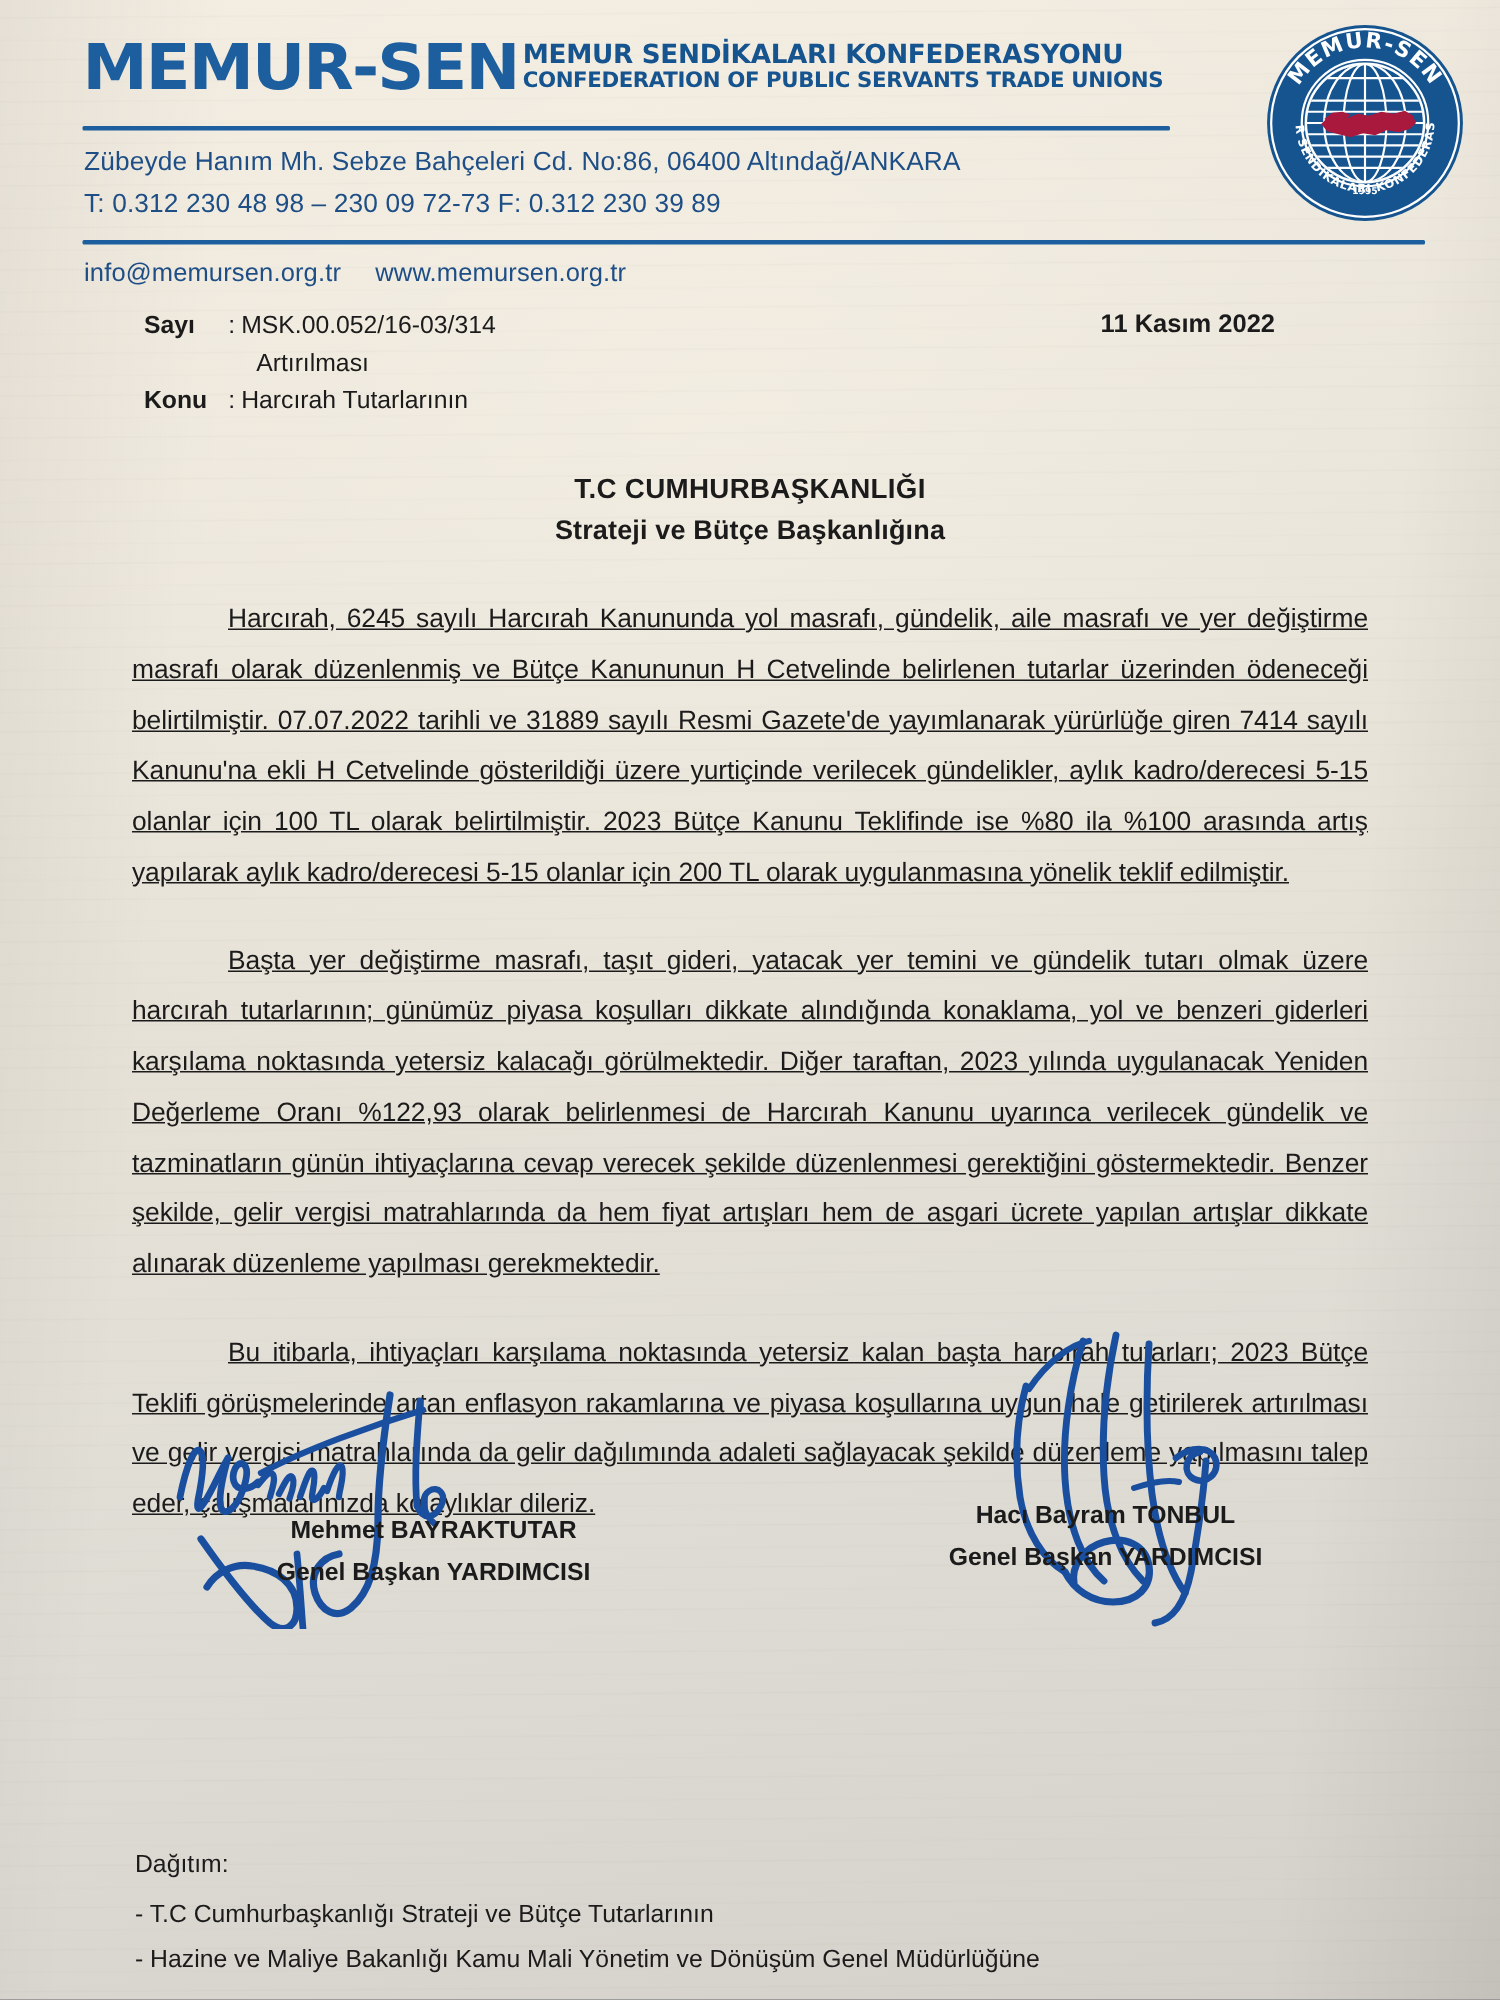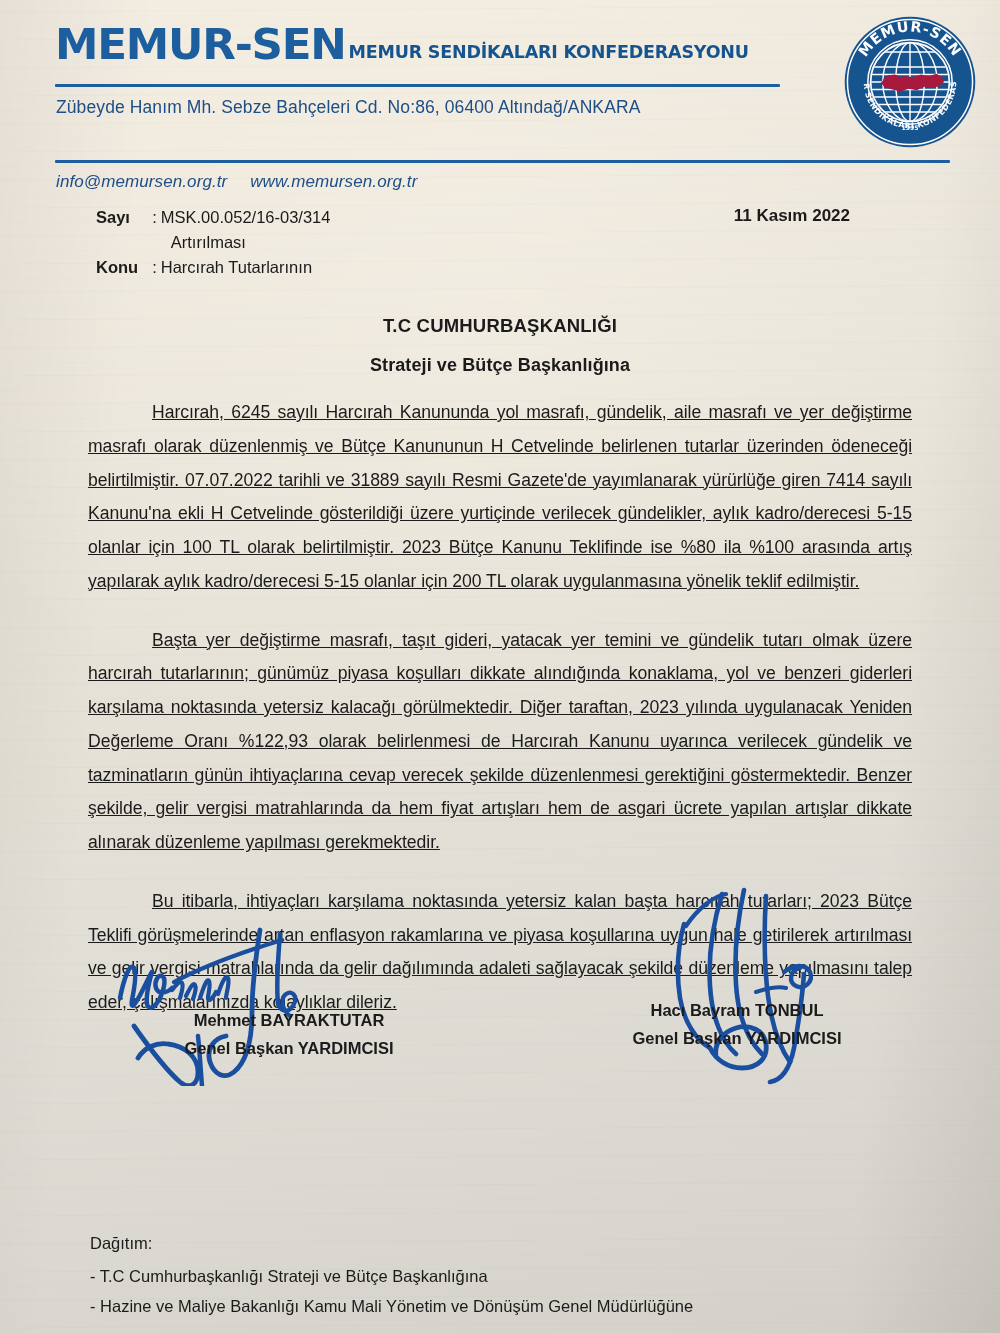--- a/index.html
+++ b/index.html
@@ -121,21 +121,21 @@
   }
   .web {
     position: absolute;
     left: 56px;
     top: 172px;
     color: #1d4e86;
     font-size: 17px;
     letter-spacing: 0.1px;
     white-space: nowrap;
   }
-  .web span { margin-right: 18px; font-style: italic; }
+  .web span { margin-right: 18px; }
 
   
   .logo {
     position: absolute;
     right: 22px;
     top: 14px;
     width: 136px;
     height: 136px;
   }
 
@@ -164,21 +164,21 @@
   .recipient {
     position: absolute;
     left: 0; right: 0;
     top: 315px;
     text-align: center;
   }
   .recipient .l1 {
     font-weight: 700;
     font-size: 18.5px;
     letter-spacing: 0.2px;
-    margin-bottom: 18px;
+    margin-bottom: 6px;
   }
   .recipient .l2 {
     font-weight: 700;
     font-size: 18px;
     letter-spacing: 0.1px;
     text-align: center;
   }
 
   
   .body {
@@ -244,27 +244,29 @@
 
 <div class="page">
   <div class="content">
 
     <div class="letterhead">
 
       <div class="brand-row">
         <div class="brand-word">MEMUR-SEN</div>
         <div class="brand-sub">
           <span class="tr">MEMUR SENDİKALARI KONFEDERASYONU</span>
+          <span class="en">CONFEDERATION OF PUBLIC SERVANTS TRADE UNIONS</span>
         </div>
       </div>
 
       <div class="rule-top"></div>
 
       <div class="addr">
         <div>Zübeyde Hanım Mh. Sebze Bahçeleri Cd. No:86, 06400 Altındağ/ANKARA</div>
+        <div>T: 0.312 230 48 98 – 230 09 72-73   F: 0.312 230 39 89</div>
       </div>
 
       <div class="rule-mid"></div>
 
       <div class="web">
         <span>info@memursen.org.tr</span>
         <span>www.memursen.org.tr</span>
       </div>
 
       <div class="logo">
@@ -398,18 +400,18 @@
       </svg>
 
       <div class="sigblock right">
         <div class="sig-name">Hacı Bayram TONBUL</div>
         <div class="sig-title">Genel Başkan YARDIMCISI</div>
       </div>
     </div>
 
     <div class="dist">
       <div class="head">Dağıtım:</div>
-      <div class="item">- T.C Cumhurbaşkanlığı Strateji ve Bütçe Başkanlığına</div>
+      <div class="item">- T.C Cumhurbaşkanlığı Strateji ve Bütçe Tutarlarının</div>
       <div class="item">- Hazine ve Maliye Bakanlığı Kamu Mali Yönetim ve Dönüşüm Genel Müdürlüğüne</div>
     </div>
 
   </div>
 </div>
 
 </body></html>

